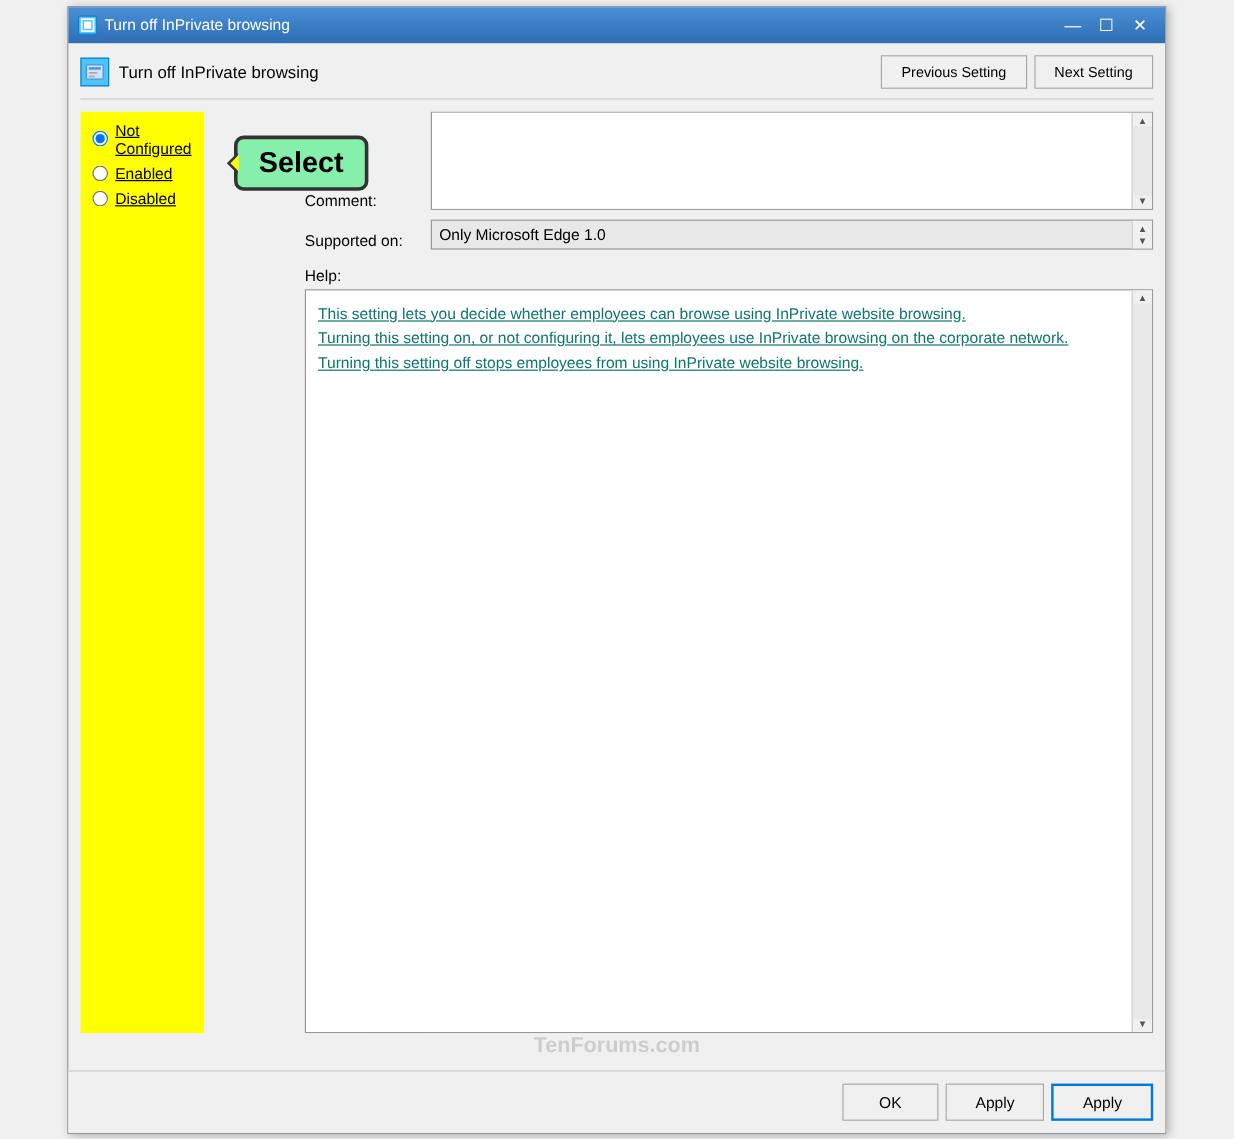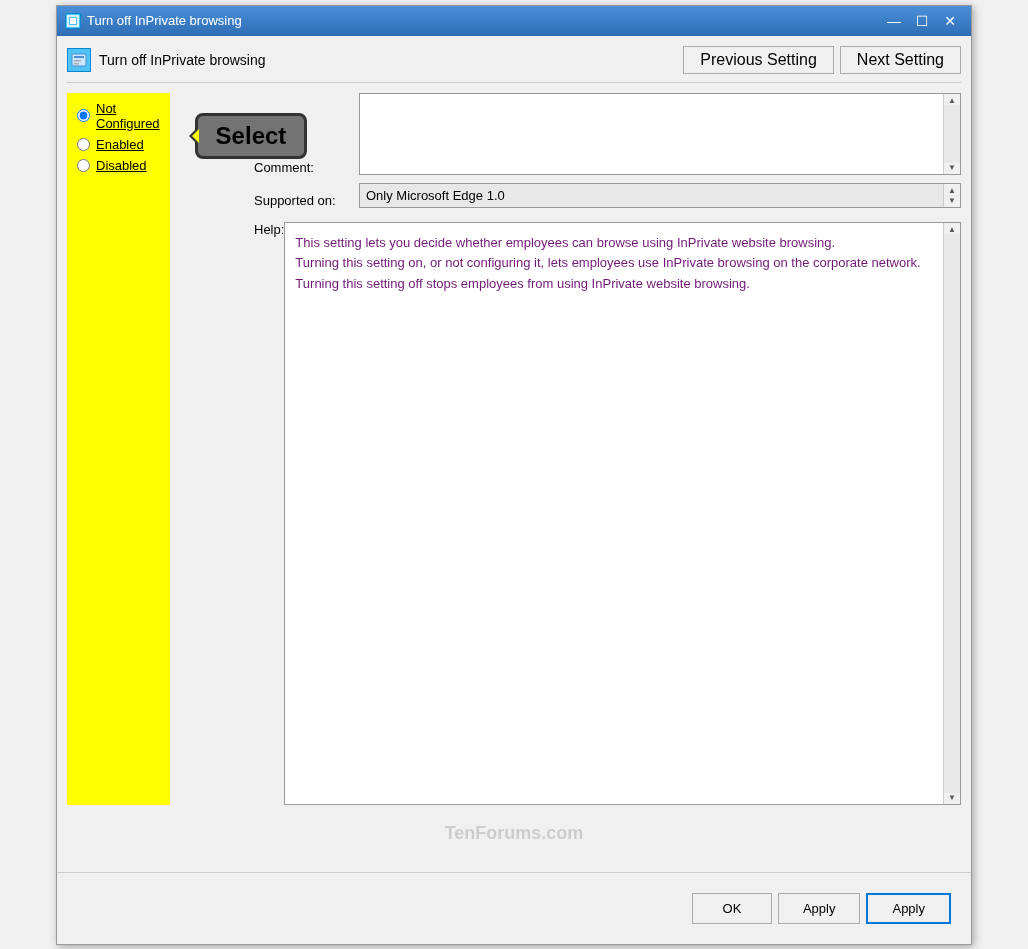--- a/index.html
+++ b/index.html
@@ -106,21 +106,21 @@
     }
     .header-buttons {
       display: flex;
       gap: 6px;
     }
     .nav-btn {
       padding: 4px 16px;
       background: #f0f0f0;
       border: 1px solid #aaa;
       cursor: pointer;
-      font-size: 16px;
+      font-size: 12px;
       height: 28px;
     }
 
     .radio-group {
       background: #ffff00;
       padding: 8px 10px;
       display: flex;
       flex-direction: column;
       gap: 6px;
       margin-bottom: 0;
@@ -135,21 +135,21 @@
       margin: 0;
     }
     .radio-label {
       font-size: 13px;
       text-decoration: underline;
       cursor: pointer;
     }
 
     
     .select-callout {
-      background: #737373;
+      background: #86efac;
       border: 3px solid #333;
       border-radius: 8px;
       padding: 6px 18px;
       font-size: 24px;
       font-weight: bold;
       color: #000;
       position: relative;
       margin: 10px 0 0 20px;
       display: inline-block;
       white-space: nowrap;
@@ -213,21 +213,21 @@
       padding-left: 12px;
       display: flex;
       flex-direction: column;
     }
 
     
     .footer {
       display: flex;
       justify-content: flex-end;
       gap: 6px;
-      padding: 20px;
+      padding: 10px;
       border-top: 1px solid #ccc;
       background: #f0f0f0;
       flex-shrink: 0;
     }
     .footer-btn {
       padding: 6px 24px;
       background: #f0f0f0;
       border: 1px solid #aaa;
       cursor: pointer;
       font-size: 13px;
@@ -344,39 +344,39 @@
           <div style="flex:1; display: flex; border: 1px solid #999; background: #e8e8e8;">
             <div style="flex:1; padding: 4px 6px; font-size:13px;">Only Microsoft Edge 1.0</div>
             <div class="scrollbar-fake">
               <span class="scroll-arrow">▲</span>
               <div class="scroll-track"></div>
               <span class="scroll-arrow">▼</span>
             </div>
           </div>
         </div>
 
-        <div style="margin-top: 6px; flex: 1; display: flex; flex-direction: row;">
+        <div style="margin-top: 6px; flex: 1; display: flex; flex-direction: column;">
           <span class="section-label">Help:</span>
           <div style="flex:1; display: flex; border: 1px solid #999; background: white; min-height: 350px;">
-            <div style="flex:1; padding:10px; overflow-y:auto; font-size:13px; line-height:1.6; color:#701a75;">
+            <div style="flex:1; padding:10px; overflow-y:auto; font-size:13px; line-height:1.6; color:#0f766e;text-decoration:underline;">
               <p>This setting lets you decide whether employees can browse using InPrivate website browsing.</p>
               <p>Turning this setting on, or not configuring it, lets employees use InPrivate browsing on the corporate network.</p>
               <p>Turning this setting off stops employees from using InPrivate website browsing.</p>
             </div>
             <div class="scrollbar-fake">
               <span class="scroll-arrow">▲</span>
               <div class="scroll-track"></div>
               <span class="scroll-arrow">▼</span>
             </div>
           </div>
         </div>
       </div>
     </div>
 
-    <div style="text-align:center; color:rgba(0,0,0,0.15); font-size:18px; font-weight:bold; padding:18px 0;">TenForums.com</div>
+    <div style="text-align:center; color:rgba(0,0,0,0.15); font-size:18px; font-weight:bold; padding:0 0;">TenForums.com</div>
   </div>
 
   <div class="footer">
     <button class="footer-btn">OK</button>
     <button class="footer-btn">Apply</button>
     <button class="footer-btn apply">Apply</button>
   </div>
 </div>
 
 </body></html>

